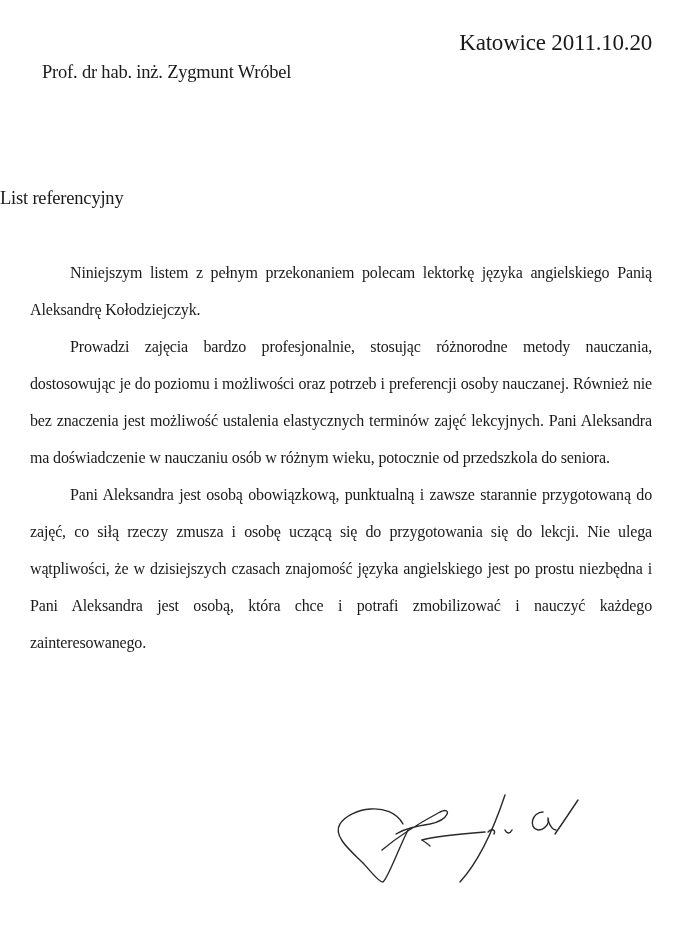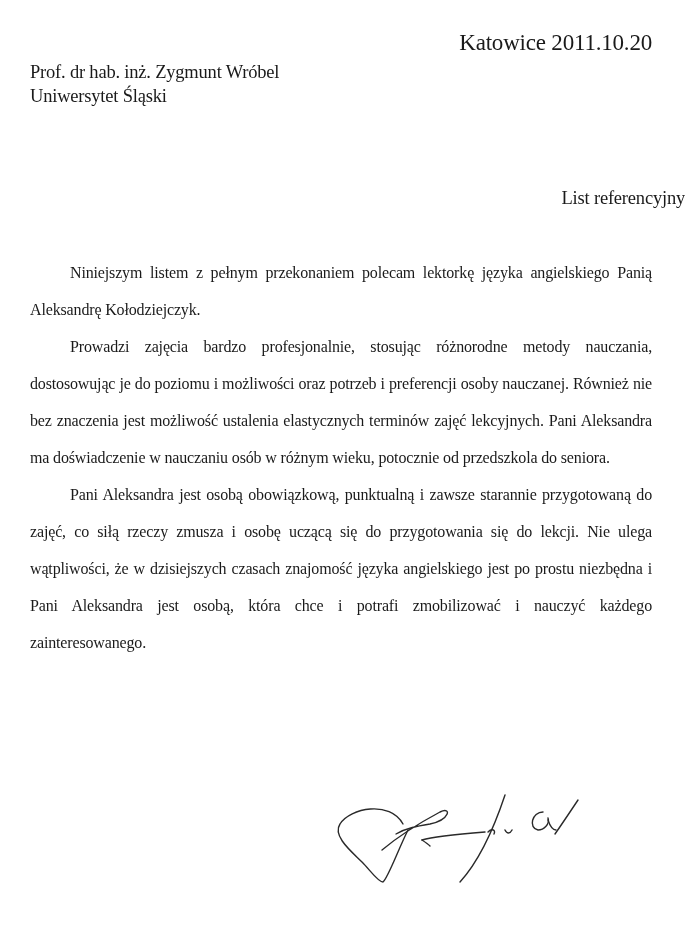--- a/index.html
+++ b/index.html
@@ -19,32 +19,32 @@
       position: absolute;
       top: 32px;
       right: 33px;
       font-size: 23px;
       line-height: 22px;
       letter-spacing: -0.2px;
     }
     .sender {
       position: absolute;
       top: 60px;
-      left: 30px;
+      left: 42px;
       font-size: 18.5px;
       line-height: 24px;
       letter-spacing: -0.2px;
     }
     .sender div { white-space: nowrap; }
     .title {
       position: absolute;
       top: 187px;
       left: 0;
       width: 685px;
-      text-align: right;
+      text-align: left;
       font-size: 18.5px;
       line-height: 22px;
       letter-spacing: -0.2px;
     }
     .body {
       position: absolute;
       top: 254px;
       left: 30px;
       width: 622px;
       font-size: 16px;
@@ -64,21 +64,20 @@
       height: 120px;
     }
   </style>
 </head>
 <body>
 
 <div class="date">Katowice 2011.10.20</div>
 
 <div class="sender">
   <div>Prof. dr hab. inż. Zygmunt Wróbel</div>
-  <div>Uniwersytet Śląski</div>
 </div>
 
 <div class="title">List referencyjny</div>
 
 <div class="body">
   <p class="para">Niniejszym listem z pełnym przekonaniem polecam lektorkę języka angielskiego Panią Aleksandrę Kołodziejczyk.</p>
   <p class="para">Prowadzi zajęcia bardzo profesjonalnie, stosując różnorodne metody nauczania, dostosowując je do poziomu i możliwości oraz potrzeb i preferencji osoby nauczanej. Również nie bez znaczenia jest możliwość ustalenia elastycznych terminów  zajęć lekcyjnych. Pani Aleksandra ma doświadczenie w nauczaniu osób w różnym wieku, potocznie od przedszkola do seniora.</p>
   <p class="para">Pani Aleksandra jest osobą obowiązkową, punktualną i zawsze starannie przygotowaną do zajęć, co siłą rzeczy zmusza i osobę uczącą się do przygotowania się do lekcji. Nie ulega wątpliwości, że w dzisiejszych czasach znajomość języka angielskiego jest po prostu niezbędna i Pani Aleksandra jest osobą, która chce i potrafi zmobilizować i nauczyć każdego zainteresowanego.</p>
 </div>
 

